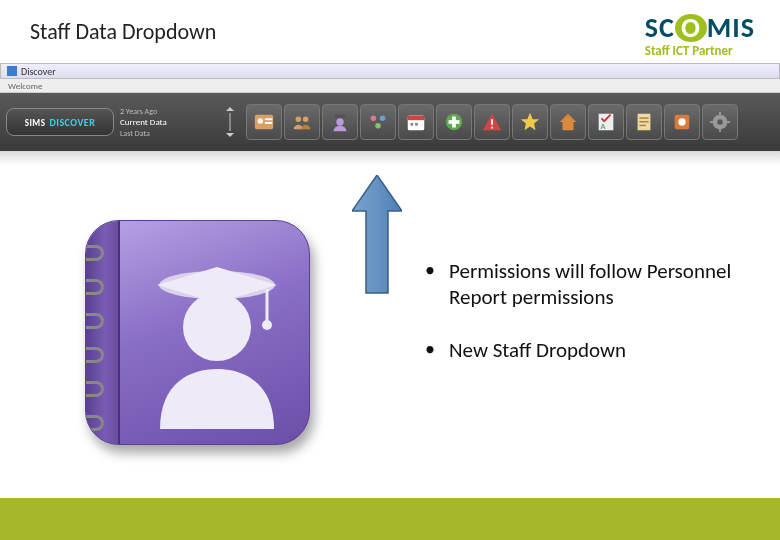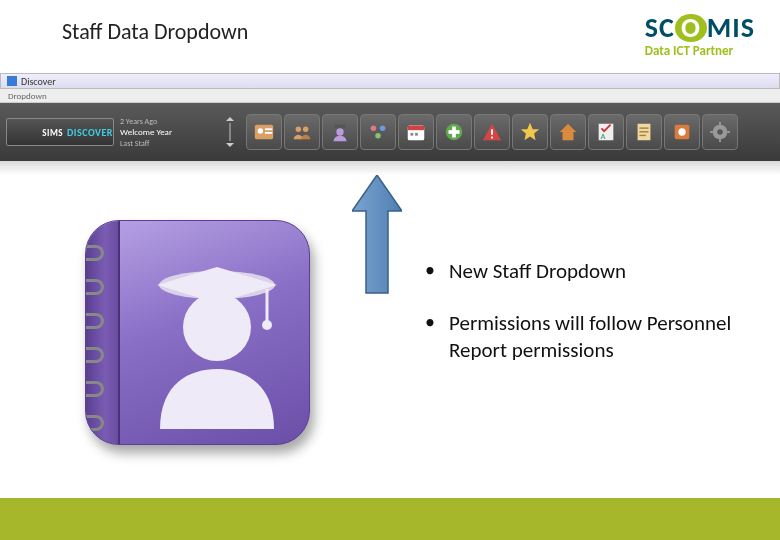--- a/index.html
+++ b/index.html
@@ -1,33 +1,33 @@
 <!DOCTYPE html>
 <html><head>
 <meta charset="utf-8">
 <style>
   * { box-sizing: border-box; margin: 0; padding: 0; }
   body { width: 780px; height: 540px; font-family: Calibri, Arial, sans-serif; background: #fff; position: relative; overflow: hidden; }
 
-  .header { display: flex; justify-content: space-between; align-items: flex-start; padding: 10px 25px 15px 30px; margin-left: 32px; }
+  .header { display: flex; justify-content: space-between; align-items: flex-start; padding: 10px 25px 5px 30px; }
   .title { font-size: 22px; color: #222; padding-top: 8px; }
   .logo { text-align: left; }
   .logo-main { font-size: 28px; font-weight: bold; letter-spacing: 1px; }
   .logo-main .sc { color: #004d66; }
   .logo-main .o { background: #9fbf1f; color: #fff; border-radius: 50%; padding: 0 6px; display:inline-block; line-height:1; }
   .logo-main .mis { color: #004d66; }
   .logo-sub { color: #9fbf1f; font-size: 13px; font-weight: 600; margin-top:-2px; }
 
   .app-titlebar { height: 16px; background: linear-gradient(#eef, #dde); border: 1px solid #bbb; font-size: 10px; padding: 1px 6px; color: #333; display:flex; align-items:center; }
   .app-titlebar svg { margin-right:4px; }
 
   .welcome-tab { height: 14px; background: #eee; font-size: 9px; color: #666; padding: 1px 8px; border-bottom:1px solid #ccc; }
 
   .toolbar { height: 58px; background: linear-gradient(#5a5a5a, #3a3a3a); display: flex; align-items: center; padding: 0 6px; gap: 6px; }
-  .brand-box { width: 108px; height: 28px; background: linear-gradient(#555,#333); border: 1px solid #888; border-radius: 2px; display:flex; align-items:center; justify-content:flex-end; gap:4px; }
+  .brand-box { width: 108px; height: 28px; background: linear-gradient(#555,#333); border: 1px solid #888; border-radius: 8px; display:flex; align-items:center; justify-content:center; gap:4px; }
   .brand-sims { color:#fff; font-size:9px; font-weight:bold; letter-spacing:0.5px; }
   .brand-disc { color:#3dd0e8; font-size:10px; font-weight:bold; letter-spacing:0.5px; }
   .year-sel { width: 100px; text-align:left; color:#bbb; font-size:8px; line-height:1.3; }
   .year-sel .cur { color:#fff; font-size:9px; }
   .tb-buttons { display:flex; gap:2px; margin-left:6px; }
   .tb-btn { width:36px; height:36px; border-radius:4px; background: linear-gradient(#6a6a6a,#4a4a4a); border:1px solid #777; display:flex; align-items:center; justify-content:center; }
   .tb-btn svg { width:22px; height:22px; }
   .fade { height:14px; background: linear-gradient(rgba(0,0,0,0.15), rgba(0,0,0,0)); }
 
   .arrow { position:absolute; left:352px; top:175px; }
@@ -47,41 +47,41 @@
 </style>
 </head>
 <body>
 
 <div class="header">
   <div class="title">Staff Data Dropdown</div>
   <div class="logo">
     <div class="logo-main">
       <span class="sc">SC</span><span class="o">O</span><span class="mis">MIS</span>
     </div>
-    <div class="logo-sub">Data ICT Partner</div>
+    <div class="logo-sub">Staff ICT Partner</div>
   </div>
 </div>
 
 <div class="app-titlebar">
   <svg width="10" height="10">
       <rect width="10" height="10" fill="#3a7bd5"></rect>
     </svg>
   <span>Discover</span>
 </div>
-<div class="welcome-tab">Dropdown</div>
+<div class="welcome-tab">Welcome</div>
 
 <div class="toolbar">
   <div class="brand-box">
     <span class="brand-sims">SIMS</span>
     <span class="brand-disc">DISCOVER</span>
   </div>
   <div class="year-sel">
     <div>2 Years Ago</div>
-    <div class="cur">Welcome Year</div>
-    <div>Last Staff</div>
+    <div class="cur">Current Data</div>
+    <div>Last Data</div>
   </div>
   <svg width="8" height="30">
       <polygon points="0,4 8,4 4,0" fill="#ccc"></polygon>
       <rect x="3" y="6" width="2" height="18" fill="#888"></rect>
       <polygon points="0,26 8,26 4,30" fill="#ccc"></polygon>
     </svg>
   <div class="tb-buttons">
     <div class="tb-btn">
         <svg viewBox="0 0 24 24">
           <rect x="2" y="4" width="20" height="16" rx="2" fill="#d9a066"></rect>
@@ -205,17 +205,17 @@
       <polygon points="75,18 135,36 75,54 15,36" fill="#efeaf7"></polygon>
       <line x1="125" y1="40" x2="125" y2="72" stroke="#efeaf7" stroke-width="3"></line>
       <circle cx="125" cy="76" r="5" fill="#efeaf7"></circle>
       <circle cx="75" cy="78" r="34" fill="#efeaf7"></circle>
       <path d="M18 180c0-46 30-60 57-60s57 14 57 60z" fill="#efeaf7"></path>
     </svg>
   </div>
 </div>
 
 <ul class="bullets">
+  <li>Permissions will follow Personnel Report permissions</li>
   <li>New Staff Dropdown</li>
-  <li>Permissions will follow Personnel Report permissions</li>
 </ul>
 
 <div class="footer"></div>
 
 </body></html>

